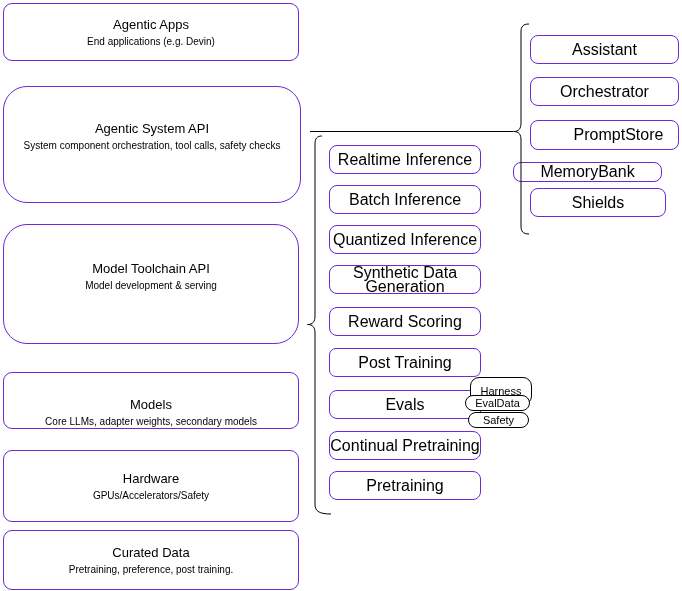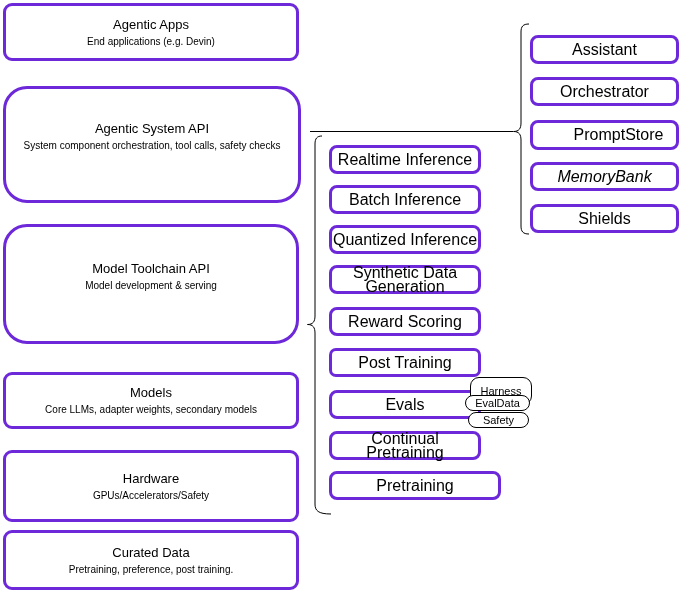--- a/index.html
+++ b/index.html
@@ -3,21 +3,21 @@
 <meta charset="utf-8">
 <style>
   html,body{margin:0;padding:0;background:#fff;}
   #canvas{
     position:relative;width:682px;height:591px;background:#ffffff;
     font-family:"Liberation Sans","DejaVu Sans",sans-serif;color:#000;
     overflow:hidden;
   }
   .node{
     position:absolute;box-sizing:border-box;background:#ffffff;
-    border:3px solid #6d28d9;display:flex;flex-direction:column;
+    border:1px solid #6d28d9;display:flex;flex-direction:column;
     align-items:center;justify-content:center;text-align:center;
   }
   .layer .title{font-size:13px;line-height:16px;}
   .layer .subtitle{font-size:10px;line-height:13px;margin-top:2px;}
   .layer.raised{padding-bottom:16px;} 
   .small-node{font-size:16px;line-height:14px;border-radius:8px;}
   .pill{
     position:absolute;box-sizing:border-box;background:#ffffff;
     border:1px solid #000000;border-radius:9px;display:flex;
     align-items:center;justify-content:center;font-size:11px;z-index:5;
@@ -46,21 +46,21 @@
   <div class="node layer raised r24" style="left:3px;top:86px;width:298px;height:117px;">
     <div class="title">Agentic System API</div>
     <div class="subtitle">System component orchestration, tool calls, safety checks</div>
   </div>
 
   <div class="node layer raised r24" style="left:3px;top:224px;width:296px;height:120px;">
     <div class="title">Model Toolchain API</div>
     <div class="subtitle">Model development &amp; serving</div>
   </div>
 
-  <div class="node layer r9" style="left:3px;top:372px;width:296px;height:57px;">
+  <div class="node layer r9" style="left:3px;top:372px;width:296px;height:57px;justify-content:flex-end;">
     <div class="title">Models</div>
     <div class="subtitle">Core LLMs, adapter weights, secondary models</div>
   </div>
 
   <div class="node layer r9" style="left:3px;top:450px;width:296px;height:72px;">
     <div class="title">Hardware</div>
     <div class="subtitle">GPUs/Accelerators/Safety</div>
   </div>
 
   <div class="node layer r9" style="left:3px;top:530px;width:296px;height:60px;">
@@ -69,25 +69,25 @@
   </div>
 
   <div class="node small-node" style="left:329px;top:145px;width:152px;height:29px;">Realtime Inference</div>
   <div class="node small-node" style="left:329px;top:185px;width:152px;height:29px;">Batch Inference</div>
   <div class="node small-node" style="left:329px;top:225px;width:152px;height:29px;">Quantized Inference</div>
   <div class="node small-node" style="left:329px;top:265px;width:152px;height:29px;">Synthetic Data Generation</div>
   <div class="node small-node" style="left:329px;top:307px;width:152px;height:29px;">Reward Scoring</div>
   <div class="node small-node" style="left:329px;top:348px;width:152px;height:29px;border-radius:7px;">Post Training</div>
   <div class="node small-node" style="left:329px;top:390px;width:152px;height:29px;">Evals</div>
   <div class="node small-node" style="left:329px;top:431px;width:152px;height:29px;">Continual Pretraining</div>
-  <div class="node small-node" style="left:329px;top:471px;width:172px;height:29px;">Pretraining</div>
+  <div class="node small-node" style="left:329px;top:471px;width:152px;height:29px;">Pretraining</div>
 
   <div class="pill" style="left:470px;top:377px;width:62px;height:28px;text-align:center;">Harness</div>
   <div class="pill" style="left:465px;top:395px;width:65px;height:16px;">EvalData</div>
   <div class="pill" style="left:468px;top:412px;width:61px;height:16px;">Safety</div>
 
   <div class="node small-node" style="left:530px;top:35px;width:149px;height:29px;">Assistant</div>
   <div class="node small-node" style="left:530px;top:77px;width:149px;height:29px;">Orchestrator</div>
   <div class="node small-node" style="left:530px;top:120px;width:149px;height:30px;padding-left:28px;">PromptStore</div>
-  <div class="node small-node" style="left:530px;top:162px;width:149px;height:29px;font-style:italic;">MemoryBank</div>
-  <div class="node small-node" style="left:530px;top:204px;width:149px;height:29px;">Shields</div>
+  <div class="node small-node" style="left:513px;top:162px;width:149px;height:20px;">MemoryBank</div>
+  <div class="node small-node" style="left:530px;top:188px;width:136px;height:29px;">Shields</div>
 
 </div>
 
 </body></html>

